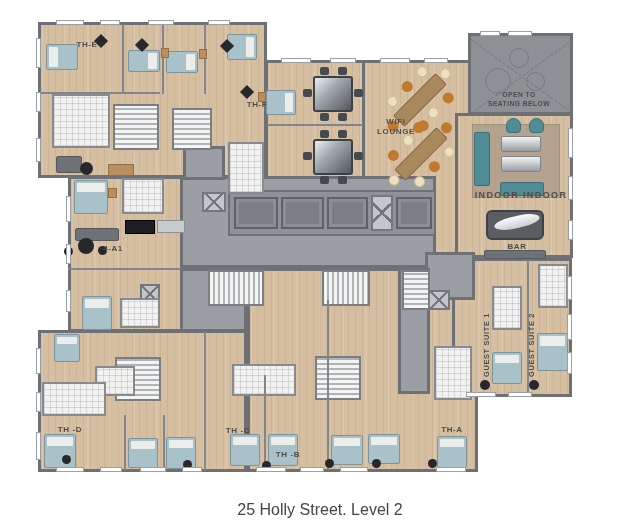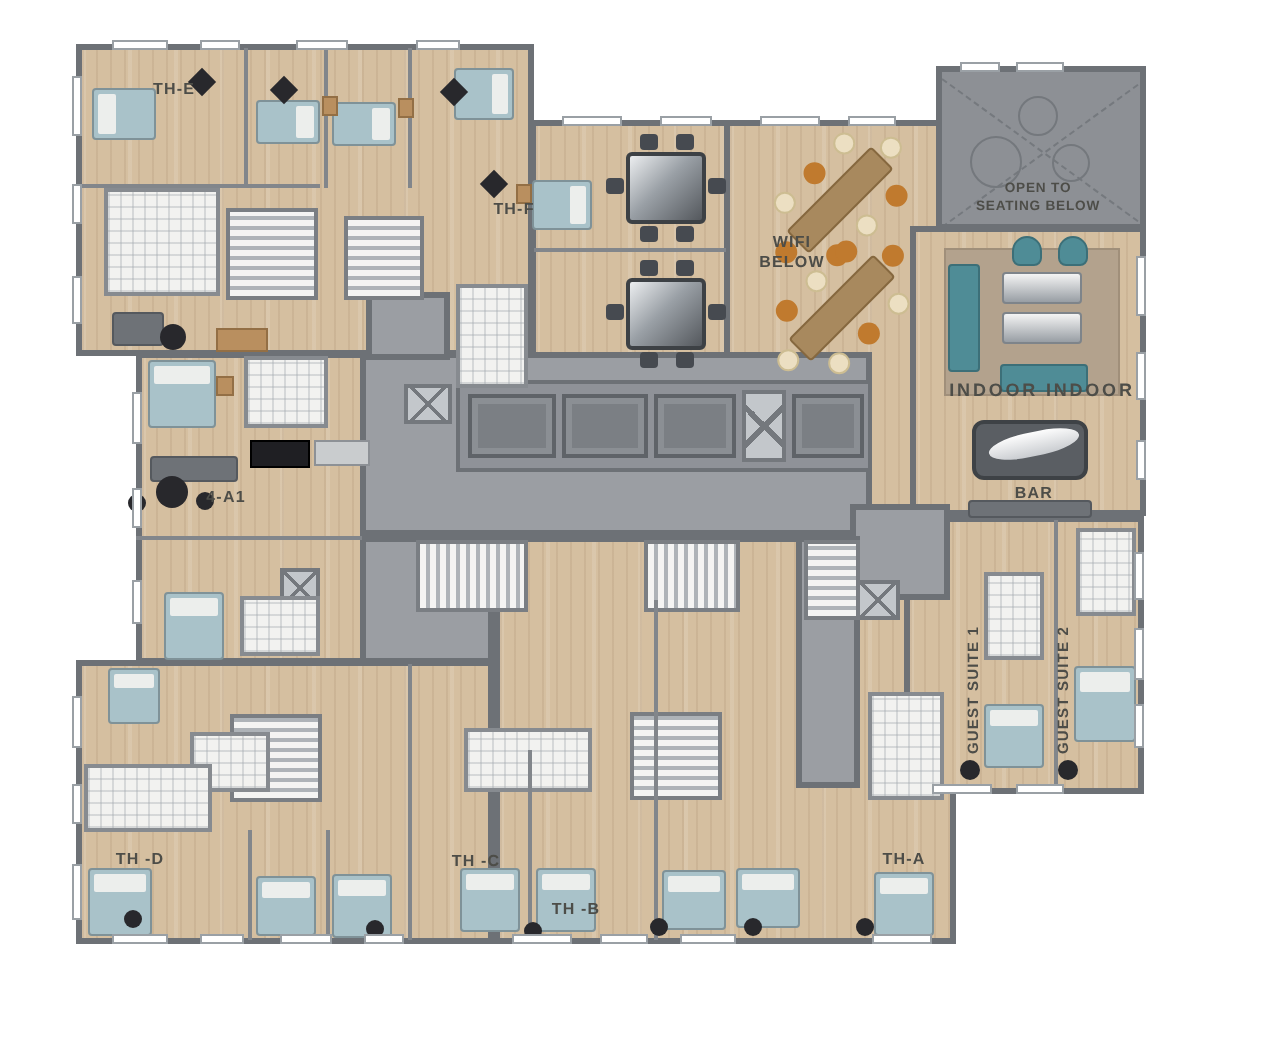--- a/index.html
+++ b/index.html
@@ -303,25 +303,26 @@
   <div class="wn" style="left:567px;top:352px;width:5px;height:22px"></div>
   <div class="wn" style="left:466px;top:392px;width:30px;height:5px"></div>
   <div class="wn" style="left:508px;top:392px;width:24px;height:5px"></div>
   <div class="wn" style="left:480px;top:31px;width:20px;height:5px"></div>
   <div class="wn" style="left:508px;top:31px;width:24px;height:5px"></div>
 
   <div class="rlabel" style="left:87px;top:45px">TH-E</div>
   <div class="rlabel" style="left:257px;top:105px">TH-F</div>
   <div class="rlabel" style="left:113px;top:249px">4-A1</div>
   <div class="rlabel" style="left:396px;top:127px">WIFI
-BELOW</div>
+LOUNGE</div>
   <div class="rlabel small" style="left:519px;top:100px">OPEN TO
 SEATING BELOW</div>
   <div class="rlabel big" style="left:521px;top:196px">INDOOR INDOOR</div>
   <div class="rlabel" style="left:517px;top:247px">BAR</div>
   <div class="rlabel vert" style="left:487px;top:345px">GUEST SUITE 1</div>
   <div class="rlabel vert" style="left:532px;top:345px">GUEST SUITE 2</div>
   <div class="rlabel" style="left:70px;top:430px">TH -D</div>
   <div class="rlabel" style="left:238px;top:431px">TH -C</div>
   <div class="rlabel" style="left:288px;top:455px">TH -B</div>
   <div class="rlabel" style="left:452px;top:430px">TH-A</div>
 
+  <div class="caption">25 Holly Street. Level 2</div>
 </div>
 
 </body></html>

